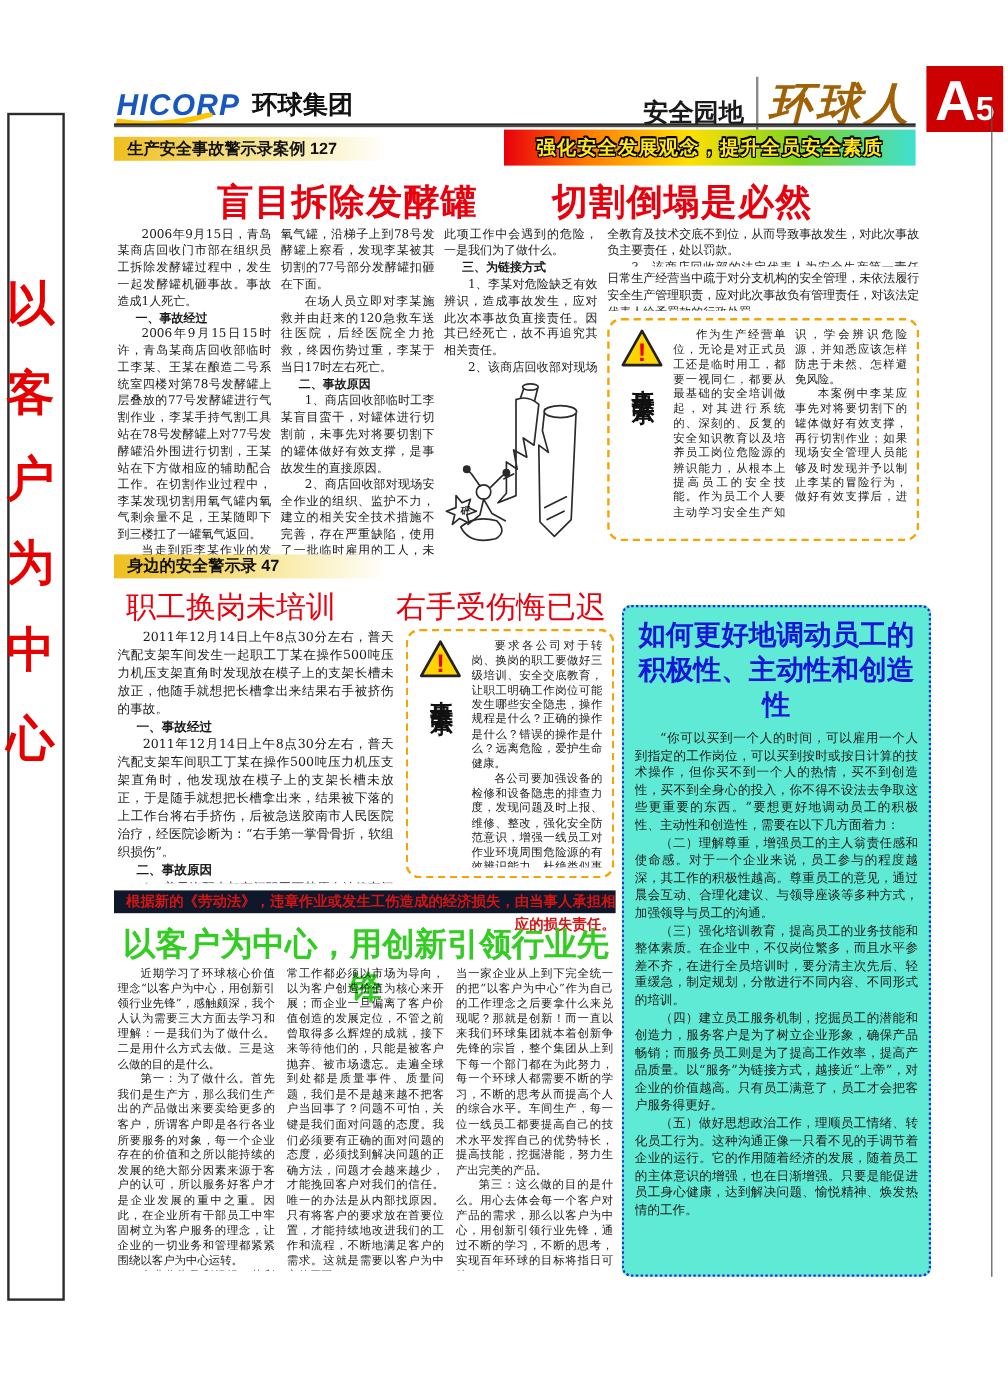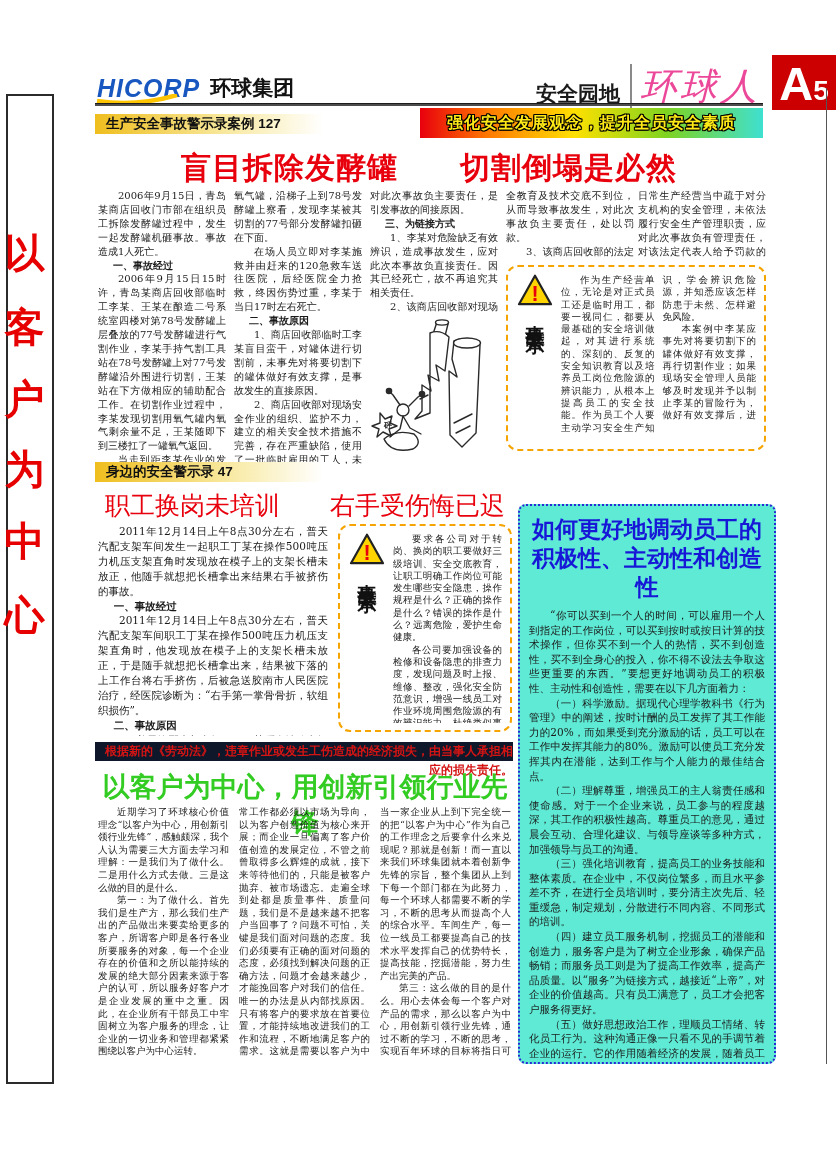--- a/index.html
+++ b/index.html
@@ -23,22 +23,22 @@
 
   
   #logo { left:97px; top:74px; display:flex; align-items:flex-end; height:26px; }
   #logo-en { font-family:"Liberation Sans", sans-serif; font-weight:bold; font-style:italic;
              font-size:25px; color:#1857c0; letter-spacing:1px; position:relative; line-height:24px;}
   #logo-swoosh { position:absolute; left:-2px; bottom:-4px; }
   #logo-cn { font-family:"Liberation Sans", sans-serif; font-weight:bold; font-size:21px; color:#111;
              margin-left:10px; line-height:24px; }
   #section-name { left:536px; top:80px; font-family:"Liberation Sans", sans-serif; font-weight:bold; font-size:21px; }
   #header-divider { left:630px; top:64px; width:2px; height:45px; background:#8a8a8a; }
-  #paper-name { left:640px; top:62px; font-family:"DejaVu Serif", serif; font-weight:normal; font-style:italic;
-                font-size:37px; color:#ec4899; letter-spacing:3px; }
+  #paper-name { left:640px; top:62px; font-family:"DejaVu Serif", serif; font-weight:bold; font-style:italic;
+                font-size:37px; color:#a16207; letter-spacing:3px; }
   #page-no { left:772px; top:55px; width:64px; height:55px; background:#cc0000; color:#fff;
              display:flex; align-items:flex-end; justify-content:center; padding-bottom:2px;
              font-family:"Liberation Sans", sans-serif; font-weight:bold; }
   #page-no .big { font-size:47px; line-height:48px; }
   #page-no .small { font-size:28px; line-height:34px; }
   #head-rule { left:95px; top:103px; width:668px; height:3px; background:#4c4c4c; border-top:1px solid #1c1c1c; }
 
   .badge {
     height:20px; line-height:20px; padding-left:11px;
     background:linear-gradient(90deg,#efbe1e 0%,#f8e9a0 55%,#ffffff 95%);
@@ -62,21 +62,21 @@
   .art p.h { text-indent:1.5em; font-family:"Liberation Sans", sans-serif; font-weight:bold; }
 
   
   #art1-title { left:95px; top:148px; width:668px; text-align:center;
     font-family:"Liberation Sans", sans-serif; font-weight:bold; font-size:30px; color:#e8000d; letter-spacing:1px; }
   #art1-body { left:98px; top:189px; width:668px; height:275px; display:flex; gap:8px; }
   .n-col { width:128px; flex:0 0 auto; font-size:10px; line-height:13.9px; overflow:hidden; }
   #a1c3 { display:flex; flex-direction:column; }
   #a1c3 .txt { height:126px; overflow:hidden; }
   #art1-right { width:260px; flex:0 0 auto; display:flex; flex-direction:column; }
-  #art1-right .top2 { display:flex; gap:4px; height:70px; overflow:hidden; }
+  #art1-right .top2 { display:flex; gap:4px; height:70px; overflow:hidden;flex-direction:column; }
   #art1-right .top2 > div { flex:1; font-size:10px; line-height:13.9px; overflow:hidden; }
 
   .warnbox { border:2px dashed #f5a400; border-radius:12px; background:#fff;
     display:flex; gap:7px; padding:7px 8px; overflow:hidden; }
   #warn1 { margin-top:6px; height:186px; }
   .warn-label { width:38px; flex:0 0 auto; display:flex; flex-direction:column; align-items:center; }
   .warn-label-text { writing-mode:vertical-rl; text-orientation:upright;
     font-family:"Liberation Sans", sans-serif; font-weight:bold; font-size:19px; letter-spacing:4px; margin-top:3px; color:#111; }
   .warn-text { flex:1; font-size:9.5px; line-height:12.3px; overflow:hidden; }
   .warn-text.two { columns:2; column-gap:8px; }
@@ -151,21 +151,21 @@
       </div>
     <div class="n-col">
         <p class="cont">氧气罐，沿梯子上到78号发酵罐上察看，发现李某被其切割的77号部分发酵罐扣砸在下面。</p>
         <p>在场人员立即对李某施救并由赶来的120急救车送往医院，后经医院全力抢救，终因伤势过重，李某于当日17时左右死亡。</p>
         <p class="h">二、事故原因</p>
         <p>1、商店回收部临时工李某盲目蛮干，对罐体进行切割前，未事先对将要切割下的罐体做好有效支撑，是事故发生的直接原因。</p>
         <p>2、商店回收部对现场安全作业的组织、监护不力，建立的相关安全技术措施不完善，存在严重缺陷，使用了一批临时雇用的工人，未对其进行系统的安全教育、技术交底，更未告知在</p>
       </div>
     <div class="n-col" id="a1c3">
       <div class="txt">
-          <p class="cont">对此次事故负主要责任，是引发事故的间接原因。</p>
+          <p class="cont">此项工作中会遇到的危险，一是我们为了做什么。</p>
           <p class="h">三、为链接方式</p>
           <p>1、李某对危险缺乏有效辨识，造成事故发生，应对此次本事故负直接责任。因其已经死亡，故不再追究其相关责任。</p>
           <p>2、该商店回收部对现场作业组织、监护、保障不力，加上制定的安全技术措施不完善，安</p>
         </div>
       <svg width="128" height="146" viewBox="0 0 128 146">
         <g stroke="#2a2a2a" stroke-width="1.4" fill="#ffffff" stroke-linejoin="round" stroke-linecap="round">
           <path d="M63 19 l4 -12 l11 2 l-3 12 Z"></path>
           <ellipse cx="72" cy="7.5" rx="6.5" ry="2.6"></ellipse>
           <path d="M60 18 Q70 14 79 22 L75 56 L66 50 L69 66 L58 60 L61 76 L52 70 L52 96 L45 104 L60 98 Z"></path>
           <path d="M84 26 Q98 20 110 30 L106 118 L92 132 L80 120 L79 56 L87 62 L82 44 Z"></path>
@@ -252,21 +252,20 @@
       </div>
   </div>
 
   <div class="abs" id="art4">
     <div id="art4-title">
       <div>如何更好地调动员工的</div>
       <div>积极性、主动性和创造性</div>
     </div>
     <div id="art4-text" class="art">
         <p>“你可以买到一个人的时间，可以雇用一个人到指定的工作岗位，可以买到按时或按日计算的技术操作，但你买不到一个人的热情，买不到创造性，买不到全身心的投入，你不得不设法去争取这些更重要的东西。”要想更好地调动员工的积极性、主动性和创造性，需要在以下几方面着力：</p>
-        <p>（一）科学激励。据现代心理学教科书《行为管理》中的阐述，按时计酬的员工发挥了其工作能力的20%，而如果受到充分激励的话，员工可以在工作中发挥其能力的80%。激励可以使员工充分发挥其内在潜能，达到工作与个人能力的最佳结合点。</p>
         <p>（二）理解尊重，增强员工的主人翁责任感和使命感。对于一个企业来说，员工参与的程度越深，其工作的积极性越高。尊重员工的意见，通过晨会互动、合理化建议、与领导座谈等多种方式，加强领导与员工的沟通。</p>
         <p>（三）强化培训教育，提高员工的业务技能和整体素质。在企业中，不仅岗位繁多，而且水平参差不齐，在进行全员培训时，要分清主次先后、轻重缓急，制定规划，分散进行不同内容、不同形式的培训。</p>
         <p>（四）建立员工服务机制，挖掘员工的潜能和创造力，服务客户是为了树立企业形象，确保产品畅销；而服务员工则是为了提高工作效率，提高产品质量。以“服务”为链接方式，越接近“上帝”，对企业的价值越高。只有员工满意了，员工才会把客户服务得更好。</p>
         <p>（五）做好思想政治工作，理顺员工情绪、转化员工行为。这种沟通正像一只看不见的手调节着企业的运行。它的作用随着经济的发展，随着员工的主体意识的增强，也在日渐增强。只要是能促进员工身心健康，达到解决问题、愉悦精神、焕发热情的工作。</p>
       </div>
   </div>
 
   <div class="abs" id="right-rule"></div>
 </div>
 

